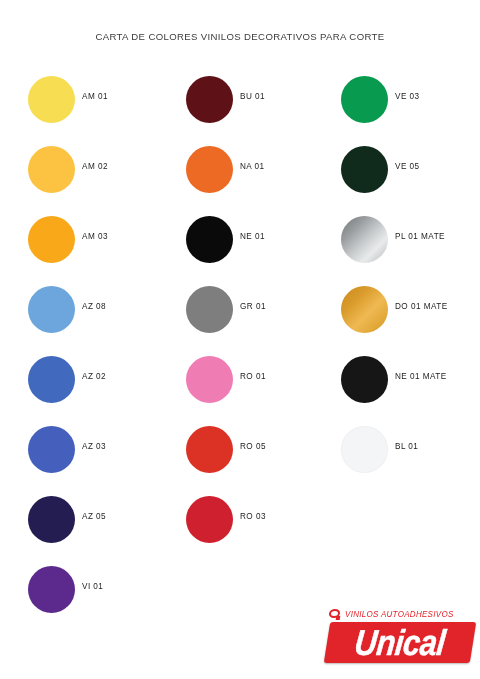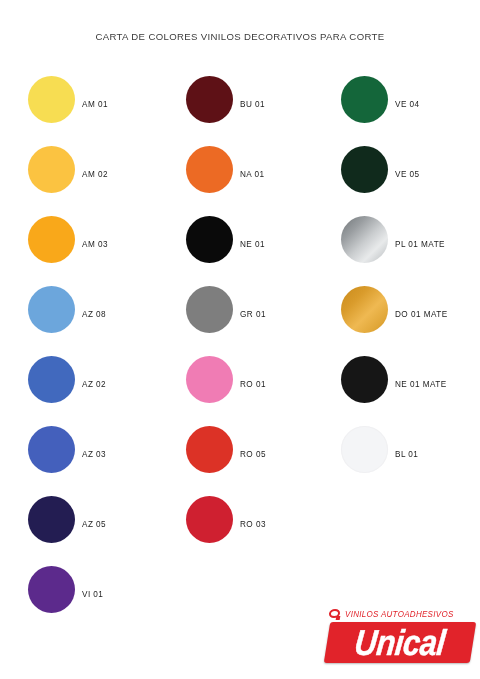--- a/index.html
+++ b/index.html
@@ -67,21 +67,21 @@
   .dot.bl-edge {
     box-shadow: inset 0 0 0 1px #f0f0f2;
   }
 
   .swatch-label {
     font-size: 8.2px;
     color: #1d1d1d;
     letter-spacing: 0.45px;
     white-space: nowrap;
     margin-left: 7px;
-    margin-top: 24px;
+    margin-top: 16px;
     font-weight: 400;
   }
 
   
   .logo {
     position: absolute;
     left: 327px;
     top: 607px;
     width: 146px;
     height: 56px;
@@ -226,22 +226,22 @@
           <div class="dot" style="background: rgb(220, 50, 38);"></div>
           <div class="swatch-label">RO 05</div>
         </div>
         <div class="swatch-row">
           <div class="dot" style="background: rgb(207, 32, 48);"></div>
           <div class="swatch-label">RO 03</div>
         </div>
       </div>
     <div class="column col-2">
         <div class="swatch-row">
-          <div class="dot" style="background: rgb(20, 102, 58);"></div>
-          <div class="swatch-label">VE 04</div>
+          <div class="dot" style="background: rgb(8, 154, 78);"></div>
+          <div class="swatch-label">VE 03</div>
         </div>
         <div class="swatch-row">
           <div class="dot" style="background: rgb(16, 42, 28);"></div>
           <div class="swatch-label">VE 05</div>
         </div>
         <div class="swatch-row">
           <div class="dot" style="background: linear-gradient(135deg, rgb(111, 116, 119) 0%, rgb(154, 158, 161) 28%, rgb(201, 204, 206) 52%, rgb(232, 234, 235) 72%, rgb(181, 185, 188) 100%);"></div>
           <div class="swatch-label">PL 01 MATE</div>
         </div>
         <div class="swatch-row">

